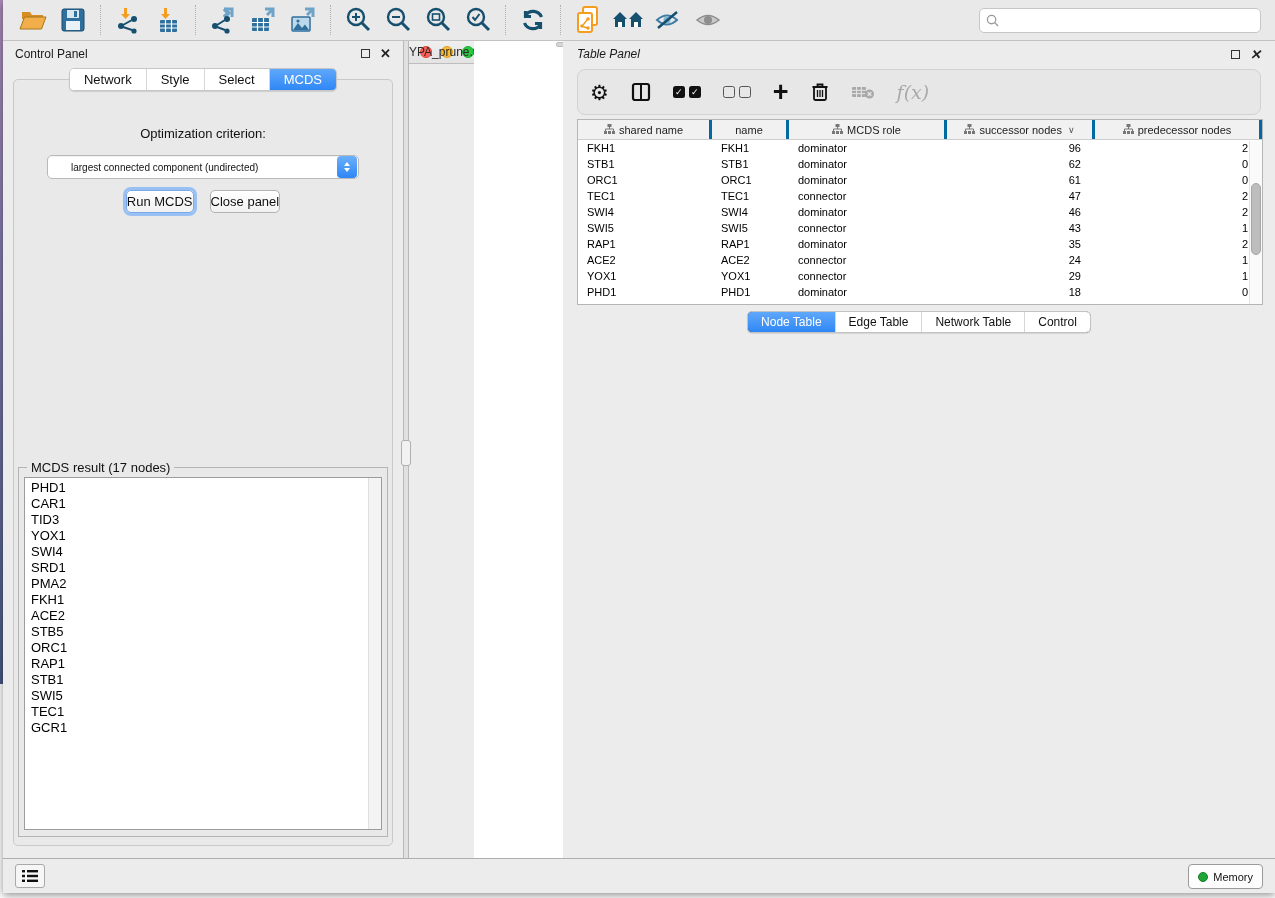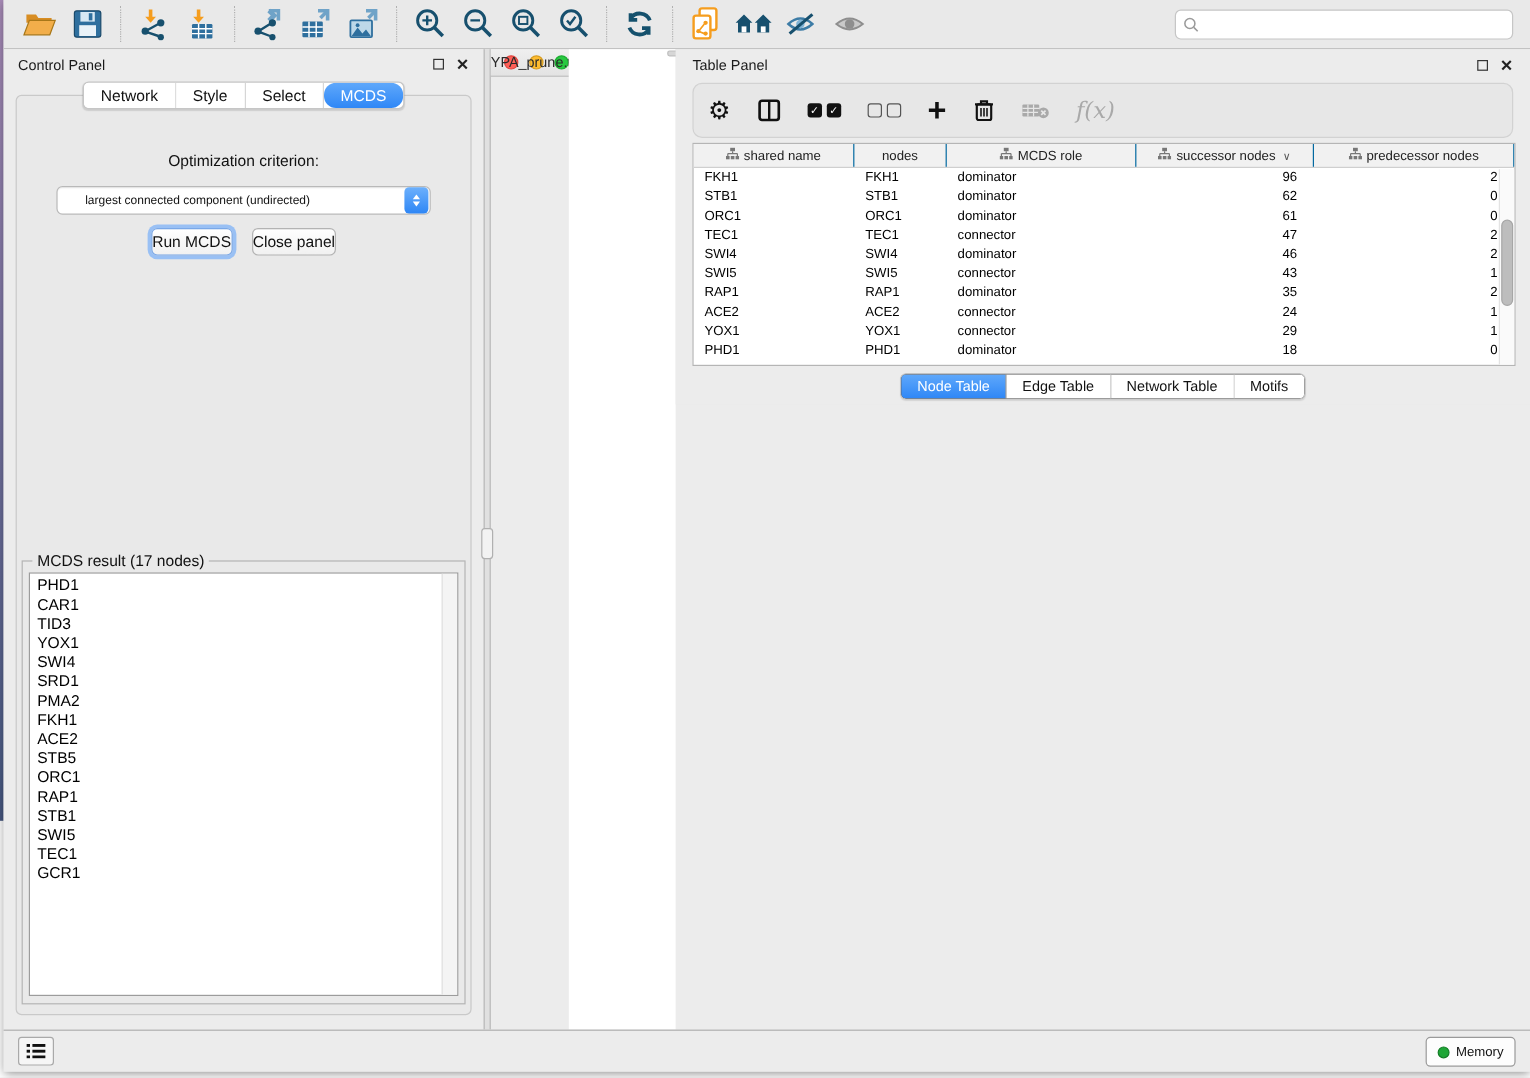--- a/index.html
+++ b/index.html
@@ -22,21 +22,21 @@
   .cpanel { width:400px; flex:0 0 auto; background:#ececec; display:flex; flex-direction:column; position:relative; }
   .panel-title-row { height:25px; display:flex; align-items:center; padding:0 12px; flex:0 0 auto; }
   .panel-title { font-size:12px; color:#1a1a1a; }
   .panel-title-icons { margin-left:auto; display:flex; align-items:center; gap:10px; }
   .float-ico { width:9px; height:9px; border:1.5px solid #333; display:inline-block; }
   .close-ico { font-size:13px; font-weight:bold; color:#222; line-height:9px; }
   .cpanel-body { flex:1; position:relative; margin:0 8px 6px 8px; }
   .tab-strip { position:absolute; top:2px; left:0; right:0; display:flex; justify-content:center; z-index:2; }
   .seg { display:flex; border:1px solid #c6c6c6; border-radius:5px; overflow:hidden; background:#fff; box-shadow:0 1px 1px rgba(0,0,0,.12); }
   .seg .tab { padding:3px 14px; font-size:13px; color:#111; background:#fff; border-right:1px solid #d6d6d6; cursor:default; }
-  .seg .tab:last-child { border-right:none;border-radius:10px; }
+  .seg .tab:last-child { border-right:none; }
   .seg .tab.sel { background:linear-gradient(#5fa8fb,#2f87f6); color:#fff; }
   .content-panel { position:absolute; top:13px; left:2px; right:2px; bottom:6px; background:#e9e9e9; border:1px solid #c9c9c9; border-radius:5px; padding-top:28px; }
   .opt-label { text-align:center; font-size:13px; color:#111; margin-top:18px; }
   .select-wrap { margin:14px auto 0 auto; width:312px; height:24px; background:#fff; border:1px solid #b9b9b9; border-radius:5px; display:flex; align-items:center; position:relative; box-shadow:inset 0 1px 1px rgba(0,0,0,.06); }
   .select-wrap .sel-text { font-size:10px; padding-left:23px; color:#111; flex:1; white-space:nowrap; overflow:hidden; }
   .stepper { width:20px; height:22px; margin-right:1px; border-radius:4px; background:linear-gradient(#6cb0fc,#2e86f5); display:flex; flex-direction:column; align-items:center; justify-content:center; gap:2px; }
   .chev { width:0; height:0; border-left:3.5px solid transparent; border-right:3.5px solid transparent; }
   .chev.up { border-bottom:4px solid #fff; }
   .chev.dn { border-top:4px solid #fff; }
   .btn-row { display:flex; justify-content:center; gap:16px; margin-top:11px; }
@@ -62,33 +62,33 @@
   .light { width:12px; height:12px; border-radius:50%; }
   .light.red { background:#ff5f57; border:1px solid #e0443e; }
   .light.yellow { background:#febc2e; border:1px solid #d89e24; }
   .light.green { background:#28c840; border:1px solid #1dad32; }
   .net-title { position:absolute; left:0; right:0; text-align:center; font-size:12px; color:#2a2a2a; }
   .net-canvas { flex:1; background:#fff; position:relative; overflow:hidden; }
   .net-canvas svg { position:absolute; left:0; top:0; }
 
   
   .tpanel { height:296px; flex:0 0 auto; background:#ececec; display:flex; flex-direction:column; position:relative; }
-  .tpanel .panel-title-row { padding:0 14px; height:26px; }
+  .tpanel .panel-title-row { padding:0 14px; height:26px;font-style:italic; }
   .tt-strip { margin:2px 14px 0 14px; height:46px; background:#e7e7e7; border:1px solid #d2d2d2; border-radius:8px; display:flex; align-items:center; padding:0 12px; gap:22px; flex:0 0 auto; }
   .tt-ico { display:flex; align-items:center; justify-content:center; height:30px; }
   .gear-glyph { font-size:21px; color:#111; line-height:1; }
   .cb-pair { display:flex; gap:4px; }
   .cb { width:12px; height:12px; border-radius:2.5px; display:flex; align-items:center; justify-content:center; }
   .cb.checked { background:#111; color:#fff; font-size:9px; }
   .cb.empty { border:1.5px solid #555; background:transparent; }
   .plus-glyph { font-size:27px; font-weight:bold; color:#111; line-height:1; }
   .fx-glyph { font-family:"DejaVu Serif",serif; font-style:italic; font-size:19px; color:#a9a9a9; }
   .tablewrap { margin:4px 12px 0 14px; background:#fff; border:1px solid #b5b5b5; height:186px; position:relative; overflow:hidden; flex:0 0 auto; }
   .thead { display:flex; height:20px; background:#f1f1f1; border-bottom:1px solid #cfcfcf; }
-  .th { display:flex; align-items:center; justify-content:center; gap:4px; font-size:11px; color:#222; border-right:1px solid #0369a1; position:relative; }
+  .th { display:flex; align-items:center; justify-content:center; gap:4px; font-size:11px; color:#222; border-right:3px solid #0369a1; position:relative; }
   .th .sort { font-size:9px; color:#555; margin-left:2px; }
   .trow { display:flex; height:16px; }
   .td { font-size:11px; color:#000; line-height:16px; white-space:nowrap; overflow:hidden; }
   .td.l { text-align:left; padding-left:9px; }
   .td.r { text-align:right; padding-right:14px; }
   .tscroll { position:absolute; right:0; top:21px; bottom:0; width:13px; background:#fafafa; border-left:1px solid #e3e3e3; }
   .tscroll .thumb { position:absolute; left:1px; width:10px; top:26%; height:44%; background:#bdbdbd; border:1px solid #a6a6a6; border-radius:5px; }
   .ttabs-row { display:flex; justify-content:center; margin-top:6px; }
   .ttabs { display:flex; border:1px solid #c3c3c3; border-radius:5px; overflow:hidden; background:#404040; box-shadow:0 1px 1px rgba(0,0,0,.1); }
   .ttabs .tab { padding:3px 13px; font-size:12px; color:#111; border-right:1px solid #d6d6d6; background:#fff; cursor:default; }
@@ -1234,21 +1234,21 @@
                   <span><svg width="11" height="10" viewBox="0 0 11 10">
                       <rect x="3.5" y="0" width="4" height="3" fill="#777"></rect>
                       <path d="M5.5 3v2M1.5 5h8M1.5 5v2M9.5 5v2" stroke="#777" fill="none" stroke-width="1"></path>
                       <rect x="0" y="7" width="3" height="3" fill="#777"></rect>
                       <rect x="4" y="7" width="3" height="3" fill="#777"></rect>
                       <rect x="8" y="7" width="3" height="3" fill="#777"></rect>
                     </svg></span>
                   <span>shared name</span>
                 </div>
                 <div class="th" style="width: 77px;">
-                  <span>nodes</span>
+                  <span>name</span>
                 </div>
                 <div class="th" style="width: 158px;">
                   <span><svg width="11" height="10" viewBox="0 0 11 10">
                       <rect x="3.5" y="0" width="4" height="3" fill="#777"></rect>
                       <path d="M5.5 3v2M1.5 5h8M1.5 5v2M9.5 5v2" stroke="#777" fill="none" stroke-width="1"></path>
                       <rect x="0" y="7" width="3" height="3" fill="#777"></rect>
                       <rect x="4" y="7" width="3" height="3" fill="#777"></rect>
                       <rect x="8" y="7" width="3" height="3" fill="#777"></rect>
                     </svg></span>
                   <span>MCDS role</span>
@@ -1349,21 +1349,21 @@
               </div>
           <div class="tscroll">
                 <div class="thumb"></div>
               </div>
         </div>
         <div class="ttabs-row">
           <div class="ttabs" id="table-tabs">
                 <div class="tab sel">Node Table</div>
                 <div class="tab">Edge Table</div>
                 <div class="tab">Network Table</div>
-                <div class="tab">Motifs</div>
+                <div class="tab">Control</div>
               </div>
         </div>
       </div>
     </div>
   </div>
 
   <div class="statusbar">
     <div class="list-btn">
       <svg width="16" height="12" viewBox="0 0 16 12">
             <rect x="0" y="0" width="3" height="2.4" fill="#111"></rect>

